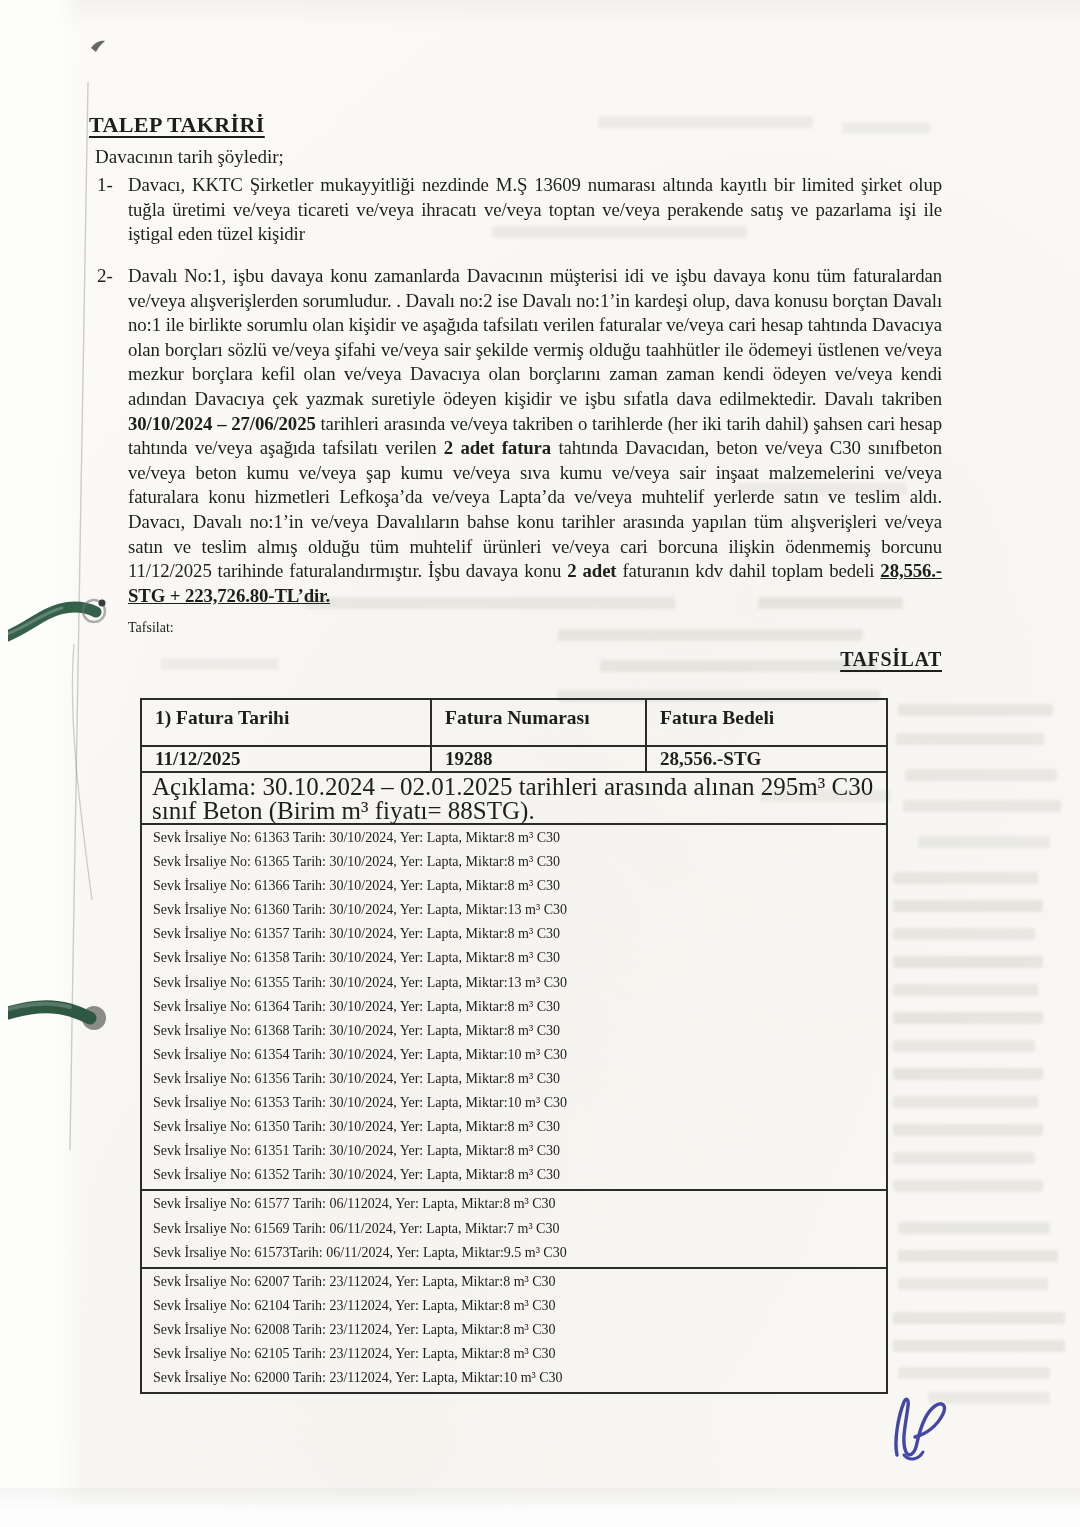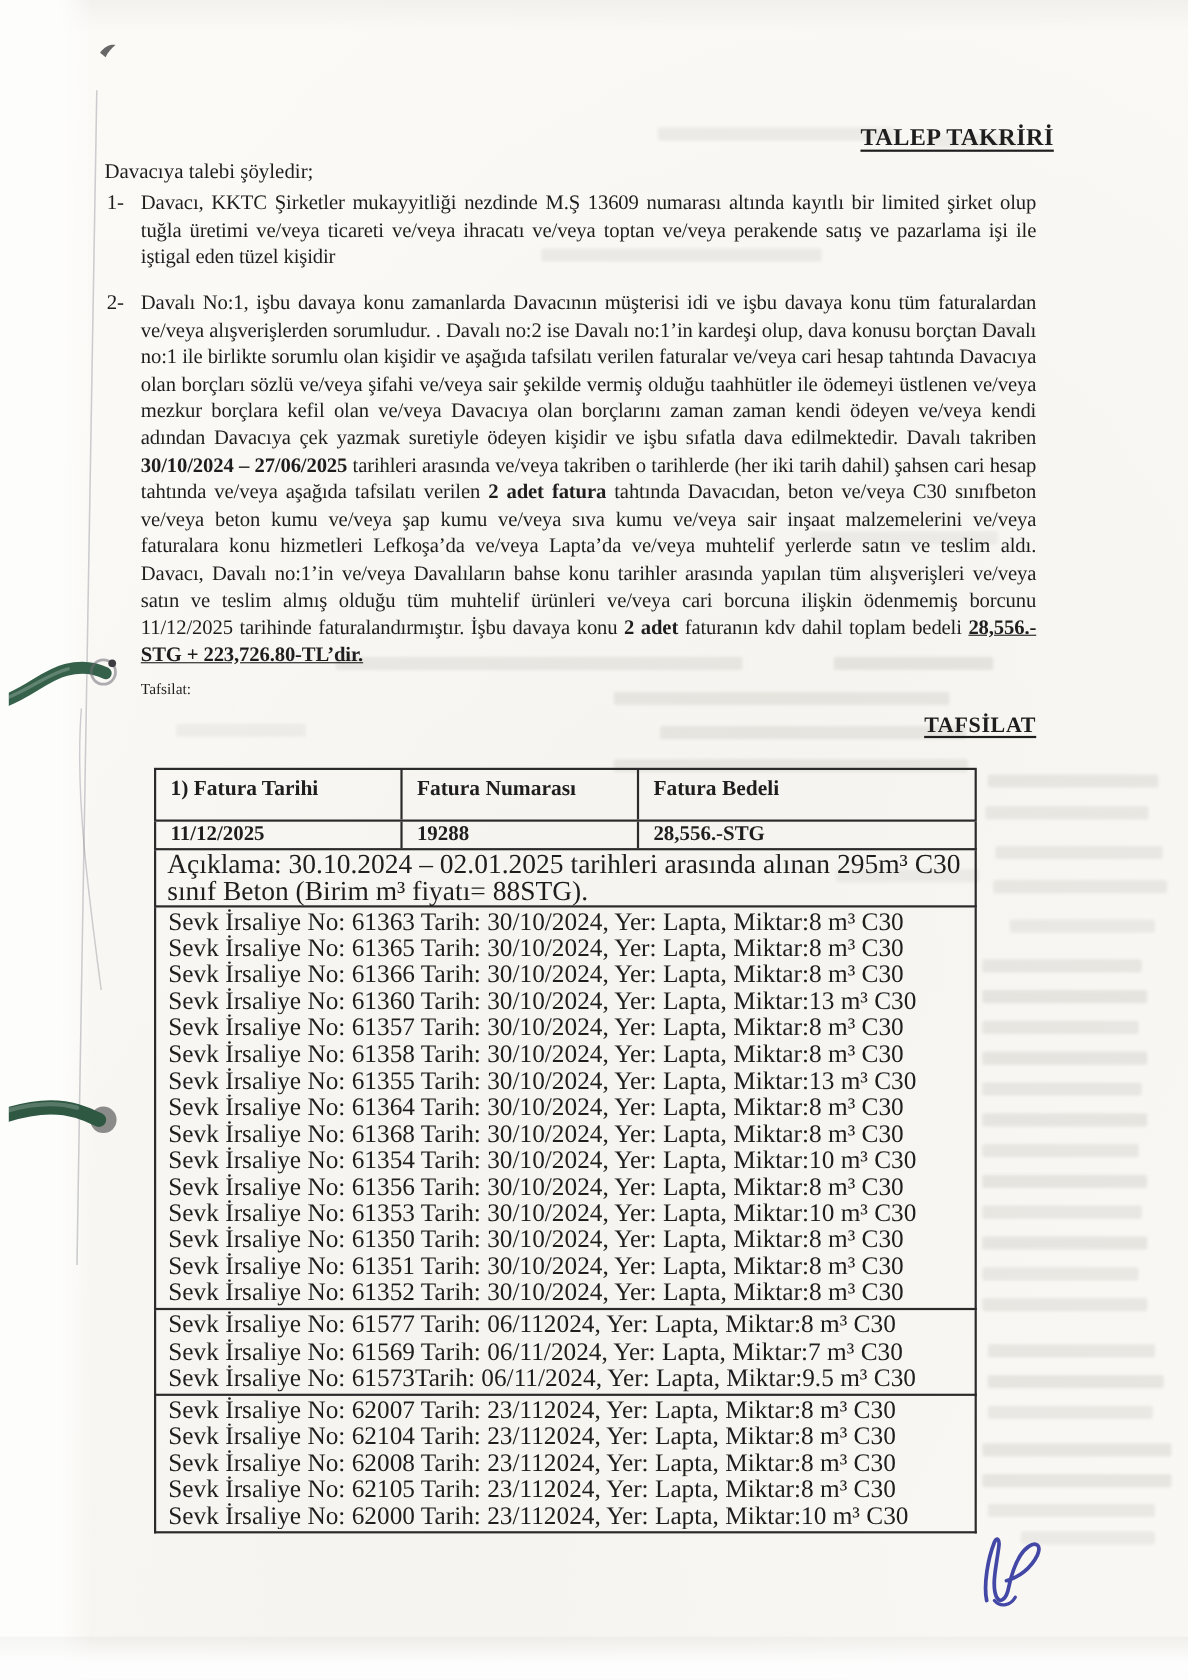--- a/index.html
+++ b/index.html
@@ -14,21 +14,21 @@
     background:
       radial-gradient(ellipse at 72% 38%, rgba(208,203,188,.10), transparent 62%),
       radial-gradient(ellipse at 35% 82%, rgba(203,198,183,.08), transparent 55%),
       linear-gradient(#fbfaf7,#f8f7f3);
   }
   .strip-top{position:absolute;left:0;top:0;width:100%;height:28px;background:linear-gradient(rgba(0,0,0,.035),rgba(0,0,0,0));}
   .strip-left{position:absolute;left:0;top:0;width:84px;height:100%;background:linear-gradient(to right,#fdfdfc 65%,rgba(253,253,252,0));}
   .strip-bottom{position:absolute;left:0;top:1488px;width:100%;height:39px;background:linear-gradient(rgba(0,0,0,.03),#fdfdfd 60%);}
   .crease{position:absolute;left:0;top:0;pointer-events:none;}
 
-  .title-wrap{position:absolute;left:111px;top:112px;width:847px;text-align:right;}
+  .title-wrap{position:absolute;left:89px;top:112px;width:847px;text-align:left;}
   .doc-title{
     font-size:22px;font-weight:bold;letter-spacing:.4px;
     text-decoration:underline;text-decoration-thickness:2px;text-underline-offset:4px;
   }
   .intro{position:absolute;left:95px;top:146px;font-size:19px;}
 
   .item{position:absolute;left:97px;width:845px;padding-left:31px;box-sizing:border-box;
         text-align:justify;font-size:18.8px;line-height:24.6px;letter-spacing:-0.12px;}
   .item .num{position:absolute;left:0;top:0;font-size:19px;}
   .item-1{top:173px;}
@@ -40,29 +40,29 @@
     font-size:20px;font-weight:bold;letter-spacing:.6px;
     text-decoration:underline;text-decoration-thickness:2px;text-underline-offset:4px;
   }
 
   .inv-table{position:absolute;left:140px;top:698px;width:748px;box-sizing:border-box;}
   .inv-table *{box-sizing:border-box;}
   .thead{display:flex;height:49px;border:2px solid #2b2b2b;}
   .thead .cell{font-weight:bold;font-size:19.5px;padding:7px 0 0 13px;}
   .trow{display:flex;height:26px;border:2px solid #2b2b2b;border-top:none;}
   .trow .cell{font-weight:bold;font-size:19px;padding:1px 12px 0 13px;}
-  .c1{width:224px;border-right:2px solid #2b2b2b;}
+  .c1{width:290px;border-right:2px solid #2b2b2b;}
   .c2{width:215px;border-right:2px solid #2b2b2b;}
   .c3{flex:1;}
   .taciklama{
     border:2px solid #2b2b2b;border-top:none;height:52px;
     padding:2px 10px 0 10px;font-size:25px;line-height:24px;
   }
   .tgroup{border:2px solid #2b2b2b;border-top:none;padding:1px 0 2px 0;}
-  .irow{font-size:23px;line-height:24.1px;height:24.1px;padding-left:11px;white-space:nowrap;overflow:hidden;}
+  .irow{font-size:14px;line-height:24.1px;height:24.1px;padding-left:11px;white-space:nowrap;overflow:hidden;}
 
   .ghost{position:absolute;height:12px;background:#6b6b5e;filter:blur(1.6px);border-radius:2px;pointer-events:none;}
 
   .punch,.cord,.thread,.sig,.corner-mark{position:absolute;pointer-events:none;}
 </style>
 </head>
 <body>
 
 <div class="page"></div>
 <div class="strip-top"></div>
@@ -112,21 +112,21 @@
     <div class="ghost" style="left: 928px; top: 1392px; width: 122px; opacity: 0.09;"></div>
   </div>
 
 <svg class="corner-mark" style="left:88px;top:38px;" width="20" height="16">
   <path d="M3,10 C7,4 13,2 17,3 C13,6 10,10 8,14 Z" fill="#474747" opacity=".82"></path>
 </svg>
 
 <div class="title-wrap">
   <span class="doc-title">TALEP TAKRİRİ</span>
 </div>
-<div class="intro">Davacıya talebi şöyledir;</div>
+<div class="intro">Davacının tarih şöyledir;</div>
 
 <div class="item item-1">
   <span class="num">1-</span>
   <span><span>Davacı,  KKTC Şirketler mukayyitliği nezdinde M.Ş 13609 numarası altında kayıtlı bir limited şirket olup tuğla üretimi ve/veya ticareti ve/veya ihracatı ve/veya toptan ve/veya perakende satış ve pazarlama işi ile iştigal eden tüzel kişidir</span></span>
 </div>
 <div class="item item-2">
   <span class="num">2-</span>
   <span><span>Davalı No:1, işbu davaya konu zamanlarda Davacının müşterisi idi ve işbu davaya konu tüm faturalardan ve/veya alışverişlerden sorumludur. . Davalı no:2 ise Davalı no:1’in kardeşi olup, dava konusu borçtan Davalı no:1 ile birlikte sorumlu olan kişidir ve aşağıda tafsilatı verilen faturalar ve/veya cari hesap tahtında Davacıya olan borçları sözlü ve/veya şifahi ve/veya sair şekilde vermiş olduğu taahhütler ile ödemeyi üstlenen ve/veya mezkur borçlara kefil olan ve/veya Davacıya olan borçlarını zaman zaman kendi ödeyen  ve/veya kendi adından Davacıya çek yazmak suretiyle ödeyen kişidir ve işbu sıfatla dava edilmektedir.  Davalı  takriben </span><span style="font-weight: bold;">30/10/2024 – 27/06/2025</span><span> tarihleri arasında ve/veya takriben o tarihlerde (her iki tarih  dahil) şahsen cari hesap tahtında ve/veya  aşağıda tafsilatı verilen </span><span style="font-weight: bold;">2  adet fatura</span><span> tahtında Davacıdan, beton ve/veya C30 sınıfbeton ve/veya beton kumu ve/veya şap kumu ve/veya sıva kumu ve/veya sair inşaat malzemelerini ve/veya faturalara konu hizmetleri Lefkoşa’da ve/veya Lapta’da ve/veya muhtelif yerlerde satın ve teslim aldı. Davacı, Davalı no:1’in ve/veya Davalıların bahse konu tarihler arasında yapılan  tüm alışverişleri ve/veya satın ve teslim almış olduğu tüm muhtelif ürünleri ve/veya cari borcuna ilişkin ödenmemiş borcunu 11/12/2025 tarihinde faturalandırmıştır. İşbu davaya konu </span><span style="font-weight: bold;">2 adet</span><span> faturanın kdv dahil toplam bedeli </span><span style="font-weight: bold; text-decoration: underline;">28,556.-STG + 223,726.80-TL’dir.</span></span>
 </div>
 

